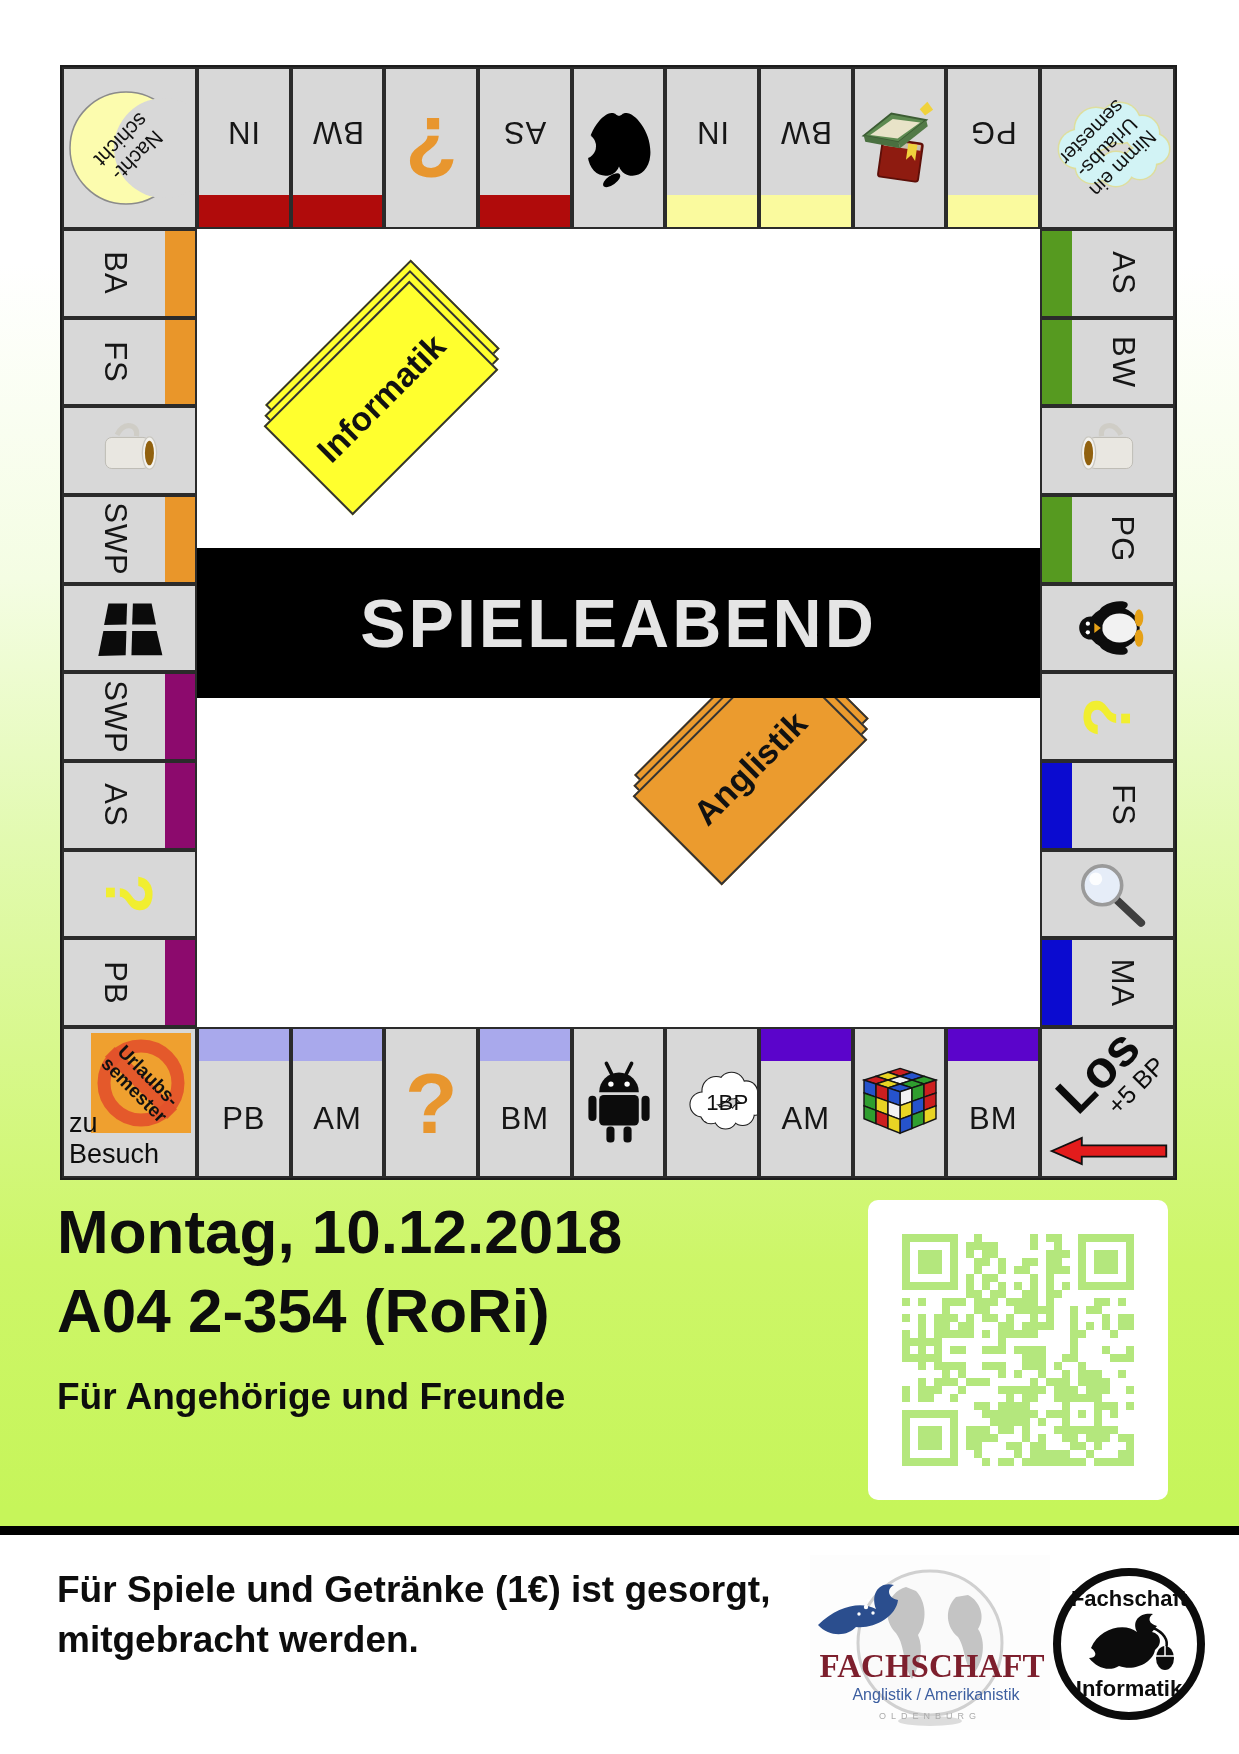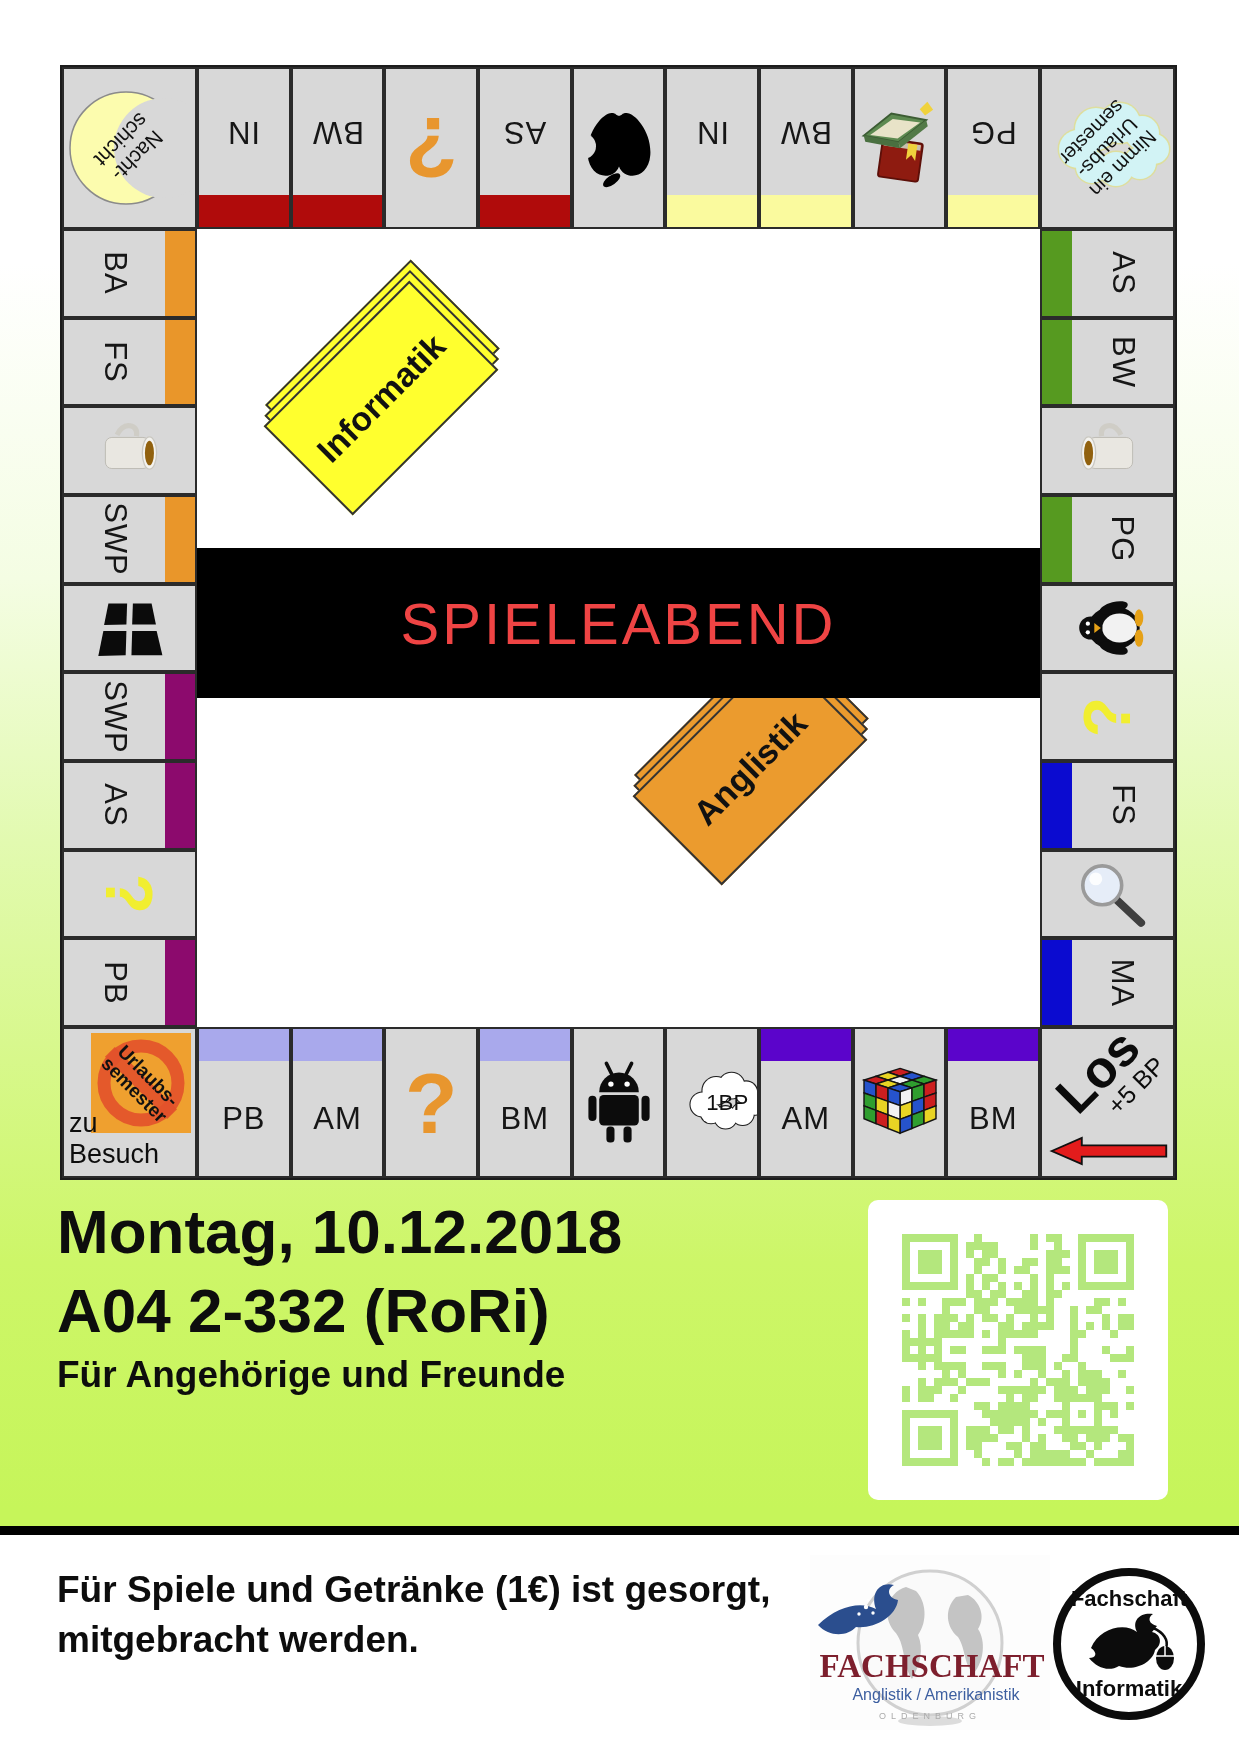--- a/index.html
+++ b/index.html
@@ -22,21 +22,21 @@
   .cell{flex:1;background:#d8d8d8;border:2px solid #2b2b2b;box-sizing:border-box;display:flex;overflow:hidden;}
   .cell .bar{flex:none}
   .cell .cc{flex:1;display:flex;align-items:center;justify-content:center}
   .lbl{font-size:31px;color:#161616;letter-spacing:1px;white-space:nowrap}
   .q{font-weight:700;line-height:1}
   .q-orange{color:#e8962e}.q-yellow{color:#f1ee30}
   
   .center{position:absolute;left:135px;top:162px;right:135px;bottom:151px;background:#fff}
   .banner{position:absolute;left:0;right:0;top:319px;height:150px;background:#000;
     display:flex;align-items:center;justify-content:center}
-  .banner span{color:#ef4444;font-size:58px;font-weight:400;letter-spacing:3px}
+  .banner span{color:#e5e5e5;font-size:68px;font-weight:700;letter-spacing:3px}
   .card-wrap{position:absolute;transform:rotate(-45deg)}
   #card-informatik{left:81px;top:106px;width:206px;height:126px}
   #card-anglistik{left:450px;top:476px;width:206px;height:126px}
   .card{position:absolute;left:0;top:0;width:100%;height:100%;border:2px solid #333;box-sizing:border-box;
     display:flex;align-items:center;justify-content:center;font-weight:700;font-size:34px;color:#111}
   .card.l2{transform:translate(16px,-14px)}.card.l1{transform:translate(8px,-7px)}
   .card-yellow{background:#ffff2e}.card-orange{background:#eb9b2e}
   
   .corner svg{position:absolute}
   .diag-text{position:absolute;left:0;top:0;right:0;bottom:0;display:flex;flex-direction:column;
@@ -48,21 +48,21 @@
   .caption{position:absolute;left:5px;bottom:6px;font-size:27px;color:#0d0d0d}
   .los{position:absolute;left:0;right:0;top:2px;height:100px;display:flex;flex-direction:column;
     align-items:center;justify-content:center;transform:rotate(-45deg)}
   .los-main{font-size:52px;font-weight:800;color:#0b0b0b;line-height:46px}
   .los-sub{font-size:25px;color:#0b0b0b;margin-left:34px}
   .los-arrow{position:absolute;left:6px;bottom:8px}
   
   .details{position:absolute;left:57px;top:1192px;color:#0d0d0d}
   .d-big{font-size:62px;font-weight:700;line-height:79px;white-space:nowrap}
   .d-small{font-size:37px;font-weight:700;line-height:45px;white-space:nowrap}
-  .d-small.first{margin-top:2px}
+  .d-small.first{margin-top:24px}
   .qr{position:absolute;left:868px;top:1200px;width:300px;height:300px;background:#fff;border-radius:10px;
     display:flex;align-items:center;justify-content:center}
   
   .sep{position:absolute;left:0;top:1526px;width:100%;height:9px;background:#000}
   .footer{position:absolute;left:0;top:1535px;width:100%;height:219px;background:#fff}
   .footer-text{position:absolute;left:57px;top:30px;font-size:37px;font-weight:700;line-height:50px;color:#0d0d0d}
   .logo-anglistik{position:absolute;left:810px;top:20px;width:240px;height:175px;background:#fdfdfd}
   .logo-informatik{position:absolute;left:1053px;top:33px;width:152px;height:152px;background:#fff;
     border:8px solid #0c0c0c;border-radius:50%;box-sizing:border-box}
   .li-top,.li-bottom{position:absolute;left:0;width:100%;text-align:center;font-weight:700;font-size:22px;color:#0c0c0c}
@@ -498,21 +498,21 @@
         <div class="card card-orange">Anglistik</div>
       </div>
       <div class="banner">
         <span>SPIELEABEND</span>
       </div>
     </div>
   </div>
 
   <div class="details">
     <div class="d-big">Montag, 10.12.2018</div>
-    <div class="d-big">A04 2-332 (RoRi)</div>
+    <div class="d-big">A04 2-354 (RoRi)</div>
     <div class="d-small first">Für Angehörige und Freunde</div>
   </div>
 
   <div class="qr">
       <svg id="qr-svg" width="248" height="248" viewBox="0 0 248 248">
         <rect x="80" y="8" width="8" height="8" fill="#b4e77d"></rect>
         <rect x="136" y="8" width="8" height="8" fill="#b4e77d"></rect>
         <rect x="152" y="8" width="8" height="8" fill="#b4e77d"></rect>
         <rect x="160" y="8" width="8" height="8" fill="#b4e77d"></rect>
         <rect x="72" y="16" width="8" height="8" fill="#b4e77d"></rect>

